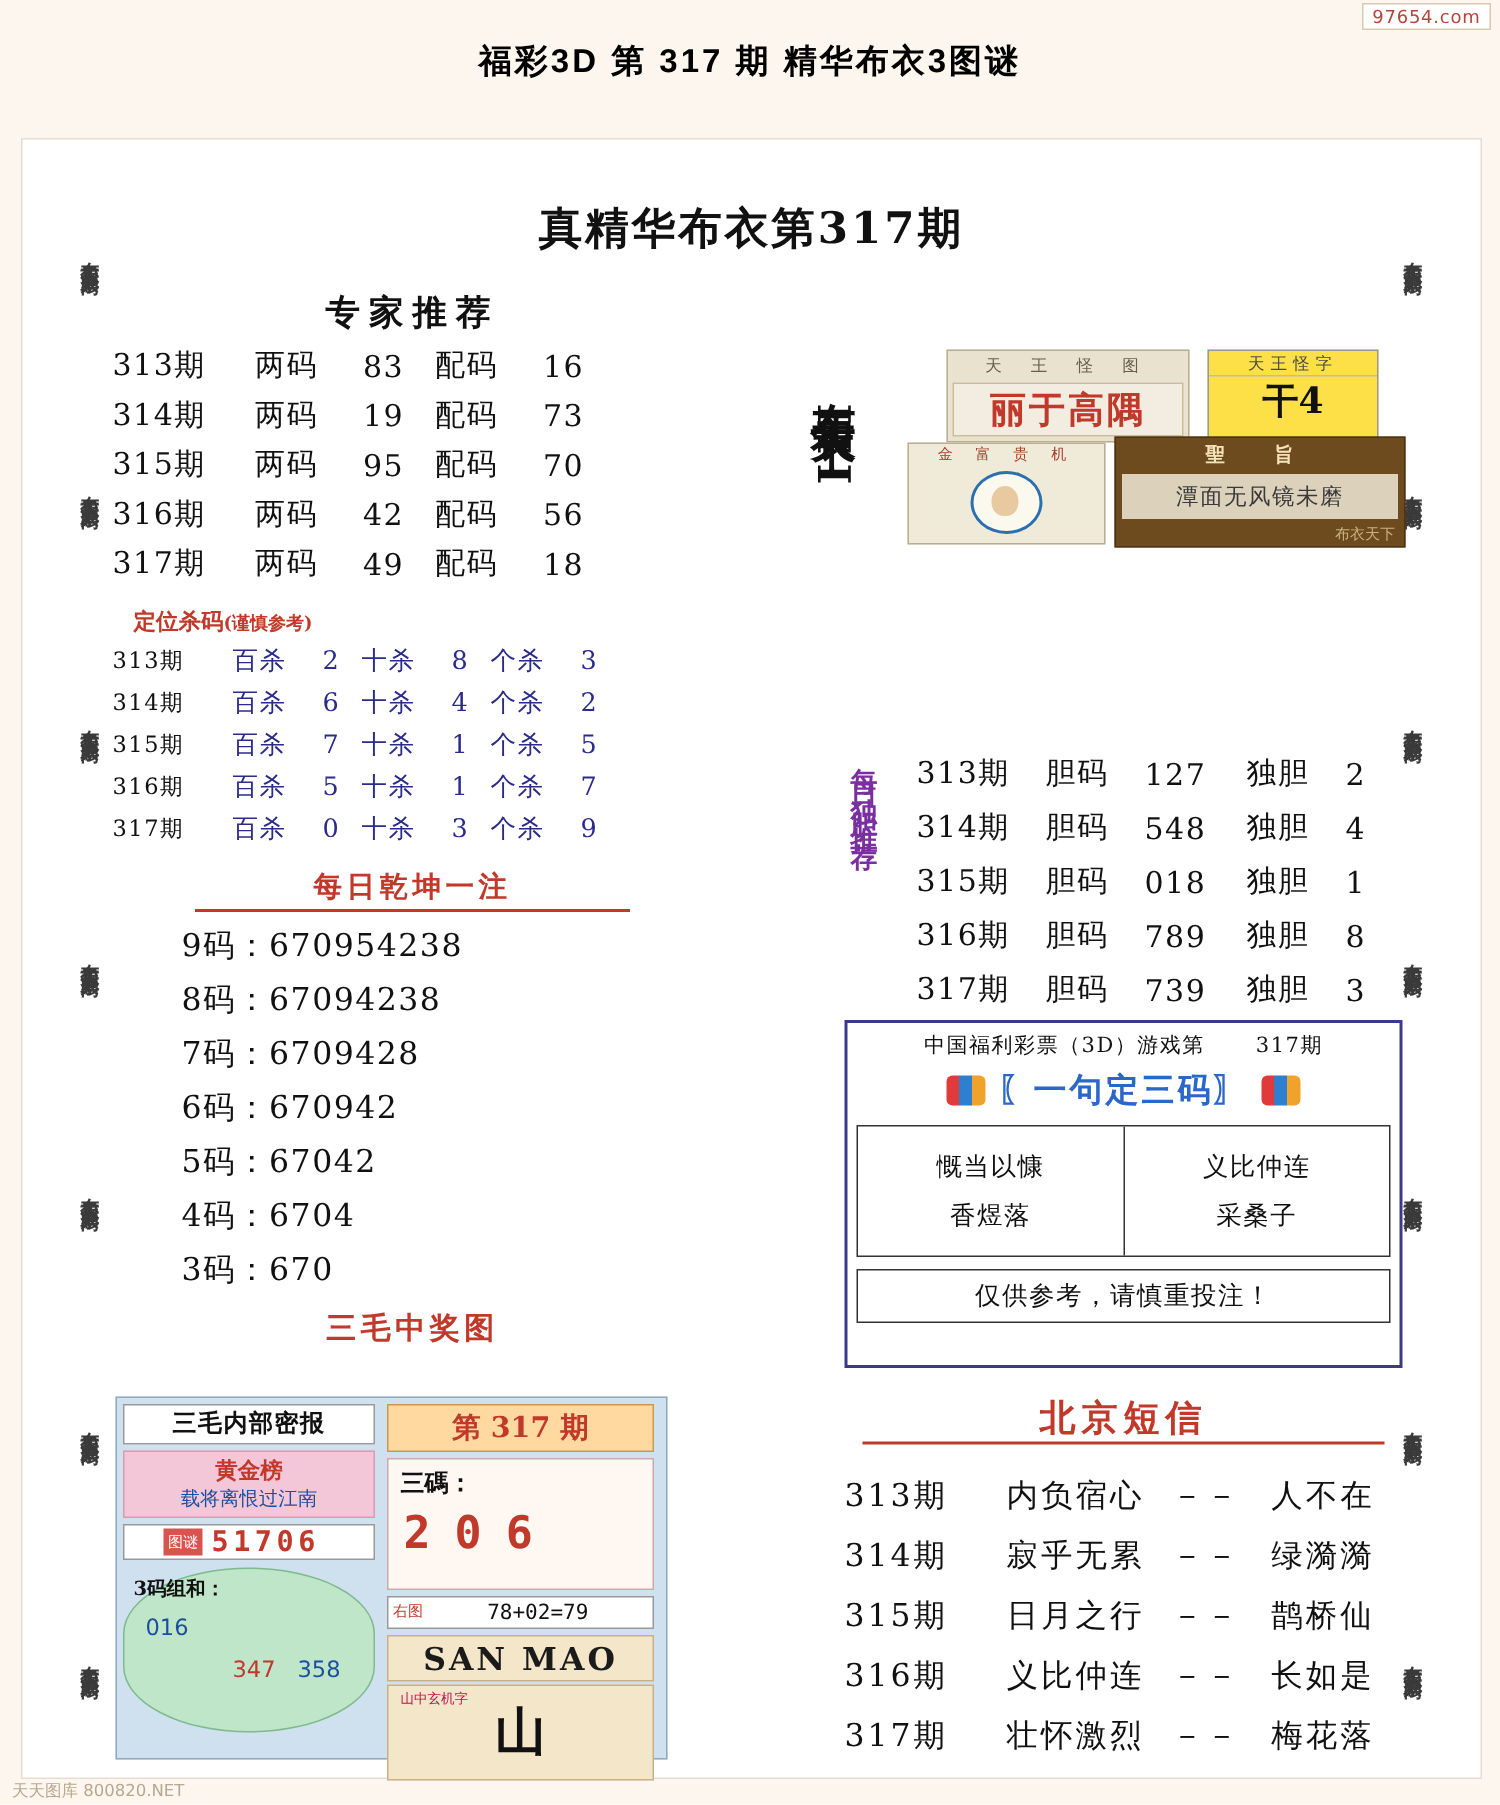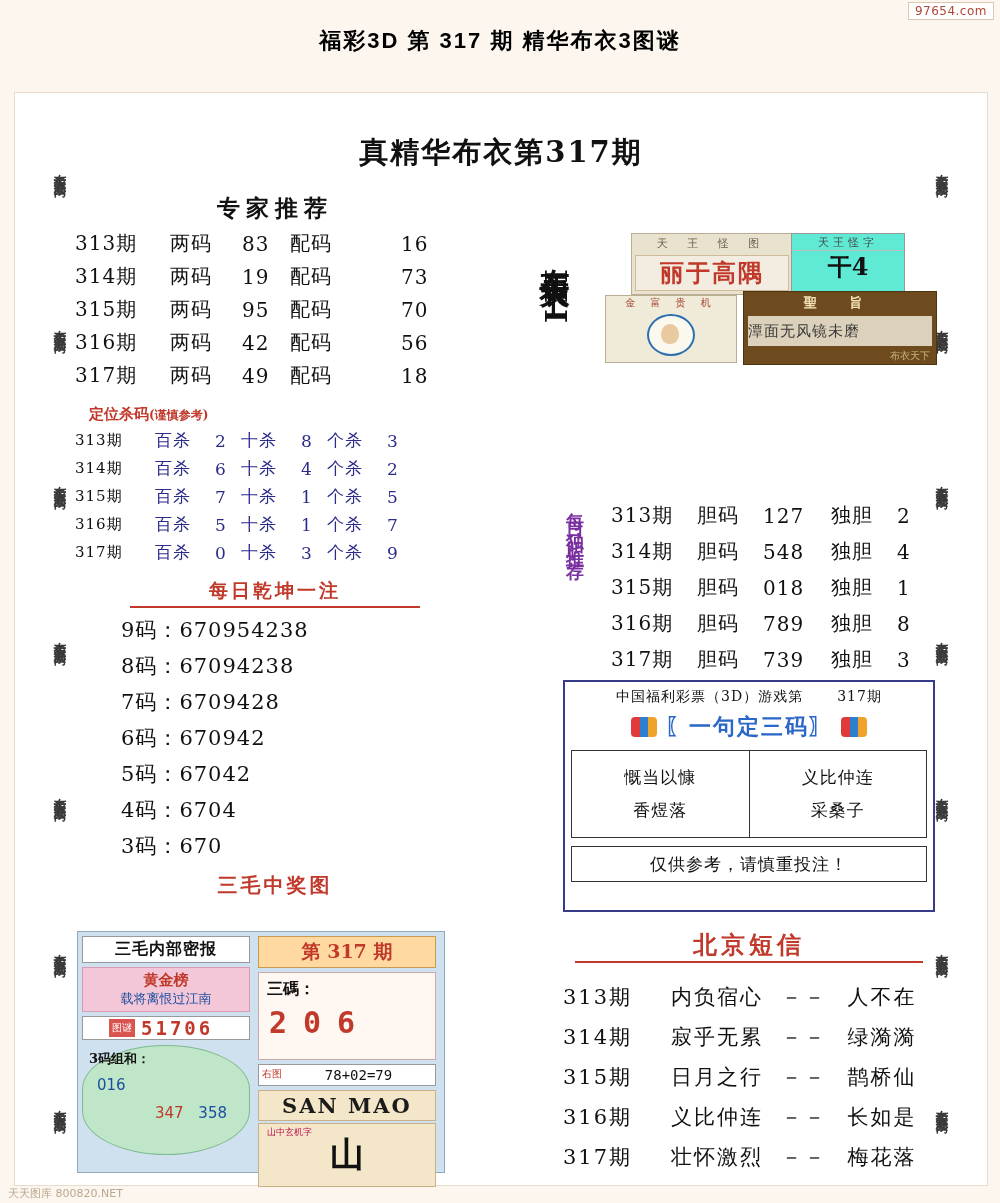--- a/index.html
+++ b/index.html
@@ -70,21 +70,21 @@
   .rows{font-size:0;}
   .row-exp{
     display:flex;align-items:center;
     font-family:"DejaVu Serif","Liberation Serif",serif;
     font-size:20px;color:#111;margin:6px 0;letter-spacing:1px;
   }
   .row-exp .c1{width:95px;}
   .row-exp .c2{width:72px;}
   .row-exp .c3{width:48px;}
   .row-exp .c4{width:72px;}
-  .row-exp .c5{width:46px;margin-left:39px;}
+  .row-exp .c5{width:46px;}
   
   .kill-head{
     color:#c0392b;font-weight:bold;font-size:15px;margin:16px 0 2px 14px;
     font-family:"DejaVu Serif","Liberation Serif",serif;
   }
   .kill-head .small{font-size:12px;}
   .row-kill{
     display:flex;align-items:center;
     font-family:"DejaVu Serif","Liberation Serif",serif;
     color:#2b2b8a;font-size:17px;margin:5px 0;letter-spacing:1px;
@@ -193,22 +193,22 @@
     font-weight:bold;font-size:30px;color:#111;letter-spacing:6px;line-height:1.05;
   }
   .img-row{position:absolute;left:580px;top:140px;width:340px;height:140px;}
   .img-a{
     position:absolute;left:36px;top:0;width:160px;height:60px;
     background:#e9e2cf;border:1px solid #b9ad92;
   }
   .img-a .hdr{font-size:11px;color:#6a5f4a;letter-spacing:8px;text-align:center;padding-top:2px;}
   .img-a .side{font-size:7px;color:#8a7c62;position:absolute;right:2px;top:14px;writing-mode:vertical-rl;}
   .img-b{
-    position:absolute;left:196px;top:0;width:112px;height:58px;
-    background:#5eead4;border:1px solid #999;
+    position:absolute;left:210px;top:0;width:112px;height:58px;
+    background:#fde047;border:1px solid #999;
   }
   .img-b .hdr{font-size:11px;color:#4a4a4a;letter-spacing:4px;text-align:center;padding-top:1px;border-bottom:1px solid #bbb;}
   .img-b .glyph{text-align:center;font-size:24px;font-weight:bold;color:#111;font-family:"DejaVu Serif",serif;}
   .img-red{
     position:absolute;left:40px;top:22px;width:152px;height:34px;
     background:#f3ece0;border:1px solid #cdbb9a;
     color:#c0392b;font-weight:bold;font-size:24px;text-align:center;line-height:34px;
     font-family:"DejaVu Serif","Liberation Serif",serif;letter-spacing:2px;
   }
   .img-c{
@@ -227,21 +227,21 @@
   .img-d{
     position:absolute;left:148px;top:58px;width:192px;height:72px;
     background:#6e4b1e;border:1px solid #4c3312;
   }
   .img-d .hdr{
     text-align:center;color:#f5e3b8;font-size:13px;letter-spacing:14px;padding-top:2px;
     font-family:"DejaVu Serif",serif;font-weight:bold;
   }
   .img-d .band{
     margin:4px 4px 0 4px;background:#dcd2bc;height:30px;color:#3a3a3a;font-size:15px;
-    line-height:30px;letter-spacing:1px;font-family:"DejaVu Serif",serif;
+    text-align:center;line-height:30px;letter-spacing:1px;font-family:"DejaVu Serif",serif;
   }
   .img-d .wm{
     position:absolute;right:6px;bottom:1px;color:#c9b27f;font-size:10px;
   }
   
   .dan-wrap{position:absolute;left:548px;top:400px;width:390px;}
   .dan-vert{
     position:absolute;left:0;top:4px;
     writing-mode:vertical-rl;
     color:#7a2fa0;font-weight:bold;font-size:18px;letter-spacing:10px;

